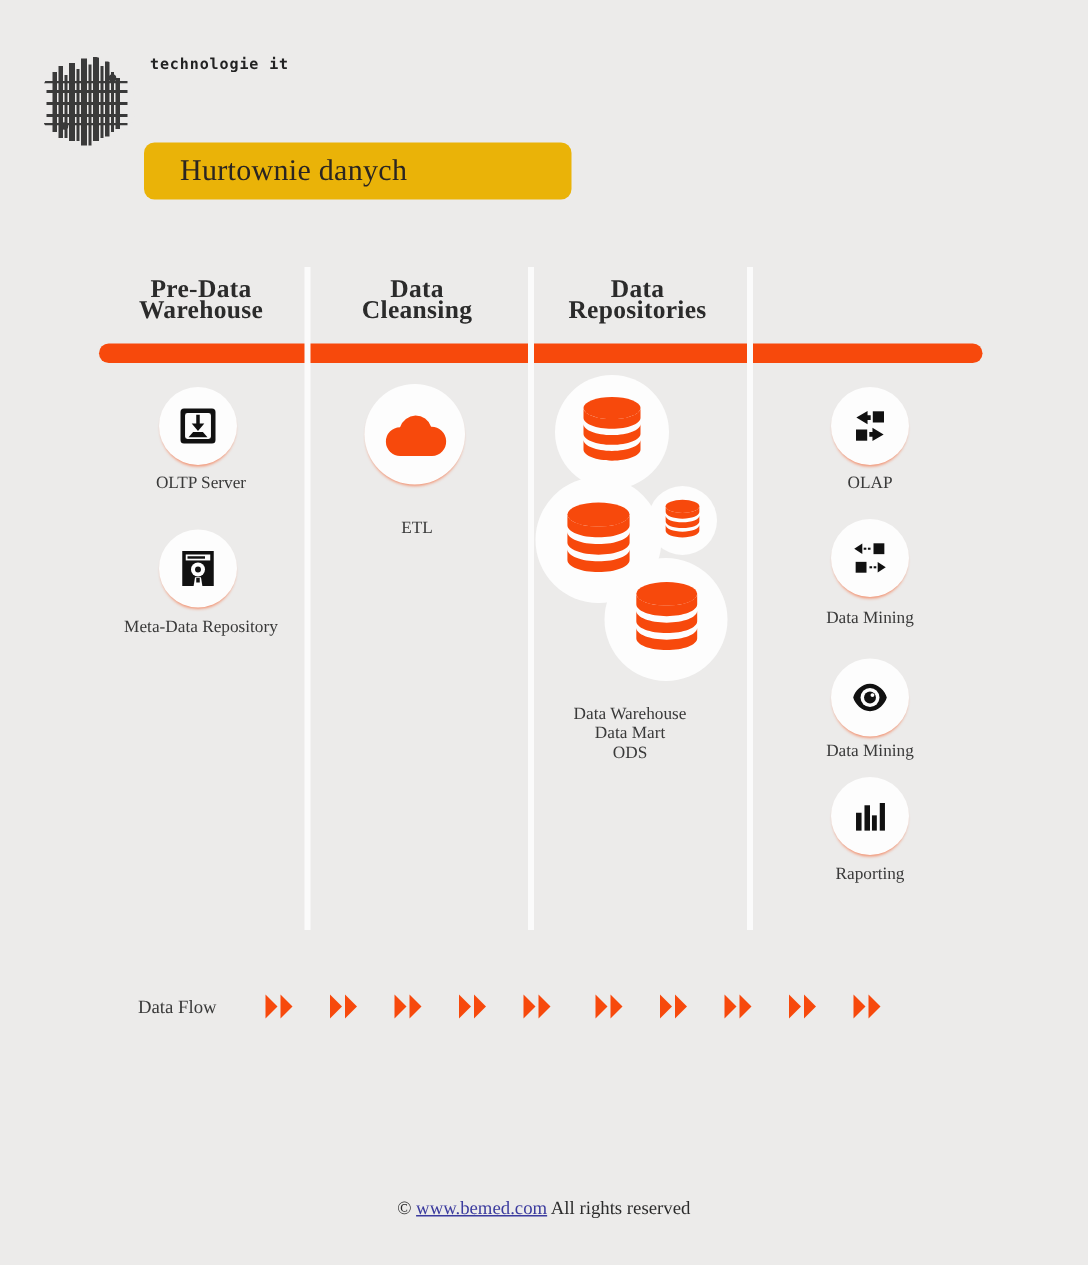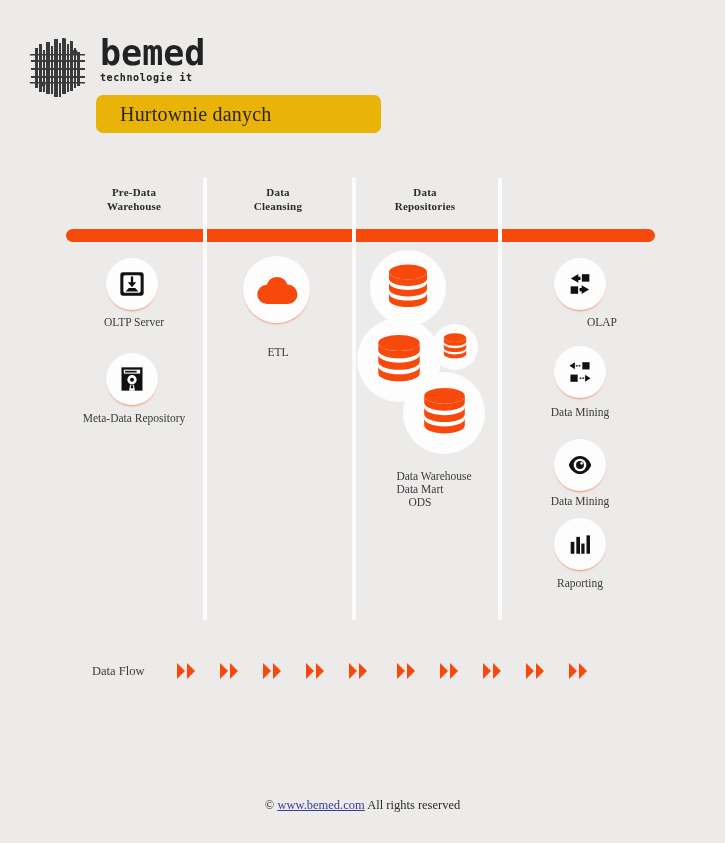--- a/index.html
+++ b/index.html
@@ -73,21 +73,21 @@
     position: absolute;
     left: 0; top: 178px;
     width: 725px;
     height: 448px;
   }
   .col-head {
     position: absolute;
     text-align: center;
     font-family: "Liberation Serif", serif;
     font-weight: bold;
-    font-size: 11px;
+    font-size: 17px;
     line-height: 13.5px;
     color: #2b2b2b;
     letter-spacing: 0.2px;
   }
   .bar {
     position: absolute;
     left: 66px; top: 51px;
     width: 589px; height: 13px;
     background: #f7490c;
     border-radius: 7px;
@@ -195,21 +195,20 @@
         <rect x="4" y="20" width="56" height="1.5"></rect>
         <rect x="4" y="48" width="56" height="1.5"></rect>
         <circle cx="50" cy="18" r="2.5"></circle>
         <circle cx="18" cy="50" r="2.5"></circle>
       </g>
       <circle cx="33" cy="35" r="32" fill="none" stroke="#ecebea" stroke-width="1"></circle>
     </svg>
   </div>
 
   <div class="logo-text">
-    <span class="logo-word">bemed</span>
     <span class="logo-tag">technologie it</span>
   </div>
 
   <div class="title-banner">
     <span>Hurtownie danych</span>
   </div>
 </div>
 
 <div class="board">
 
@@ -290,33 +289,33 @@
 
   <div class="db-circle" style="left:403px; top:194px; width:82px; height:82px;">
     <svg width="47" height="54" viewBox="0 0 44 50" fill="#f7490c">
       <ellipse cx="22" cy="9" rx="19" ry="7.4"></ellipse>
       <path d="M3 9v6.5c0 4.1 8.5 7.4 19 7.4s19-3.3 19-7.4V9c0 4.1-8.5 7.4-19 7.4S3 13.1 3 9z"></path>
       <path d="M3 19.6v6.5c0 4.1 8.5 7.4 19 7.4s19-3.3 19-7.4v-6.5c0 4.1-8.5 7.4-19 7.4s-19-3.3-19-7.4z"></path>
       <path d="M3 30.2v6.5c0 4.1 8.5 7.4 19 7.4s19-3.3 19-7.4v-6.5c0 4.1-8.5 7.4-19 7.4s-19-3.3-19-7.4z"></path>
     </svg>
   </div>
 
-  <div class="node-label" style="left:352px; top:292px; width:136px;margin-left:14px;">Data Warehouse</div>
+  <div class="node-label" style="left:352px; top:292px; width:136px;">Data Warehouse</div>
   <div class="node-label" style="left:352px; top:305px; width:136px;">Data Mart</div>
   <div class="node-label" style="left:352px; top:318px; width:136px;">ODS</div>
 
   <div class="icon-badge" style="left:554px; top:80px; width:52px; height:52px;">
     <svg width="28" height="28" viewBox="0 0 24 24" fill="#111">
       <rect x="13.6" y="3.6" width="6.4" height="6.4"></rect>
       <rect x="4" y="14" width="6.4" height="6.4"></rect>
       <path d="M10.6 3.4L4.2 7.2l6.4 3.8V8.6h1.8V5.8h-1.8z"></path>
       <path d="M13.4 20.6l6.4-3.8-6.4-3.8v2.4h-1.8v2.8h1.8z"></path>
     </svg>
   </div>
-  <div class="node-label" style="left:534px; top:138px; width:136px;">OLAP</div>
+  <div class="node-label" style="left:512px; top:138px; width:136px;">OLAP</div>
 
   <div class="icon-badge" style="left:554px; top:168px; width:52px; height:52px;">
     <svg width="28" height="28" viewBox="0 0 24 24" fill="#111">
       <rect x="14" y="3.6" width="6.2" height="6.2"></rect>
       <rect x="3.8" y="14.2" width="6.2" height="6.2"></rect>
       <path d="M3 6.7l4.6-3v6z"></path>
       <rect x="8.4" y="6.1" width="1.5" height="1.2"></rect>
       <rect x="10.8" y="6.1" width="1.5" height="1.2"></rect>
       <path d="M21 17.3l-4.6 3v-6z"></path>
       <rect x="14.1" y="16.7" width="1.5" height="1.2"></rect>

